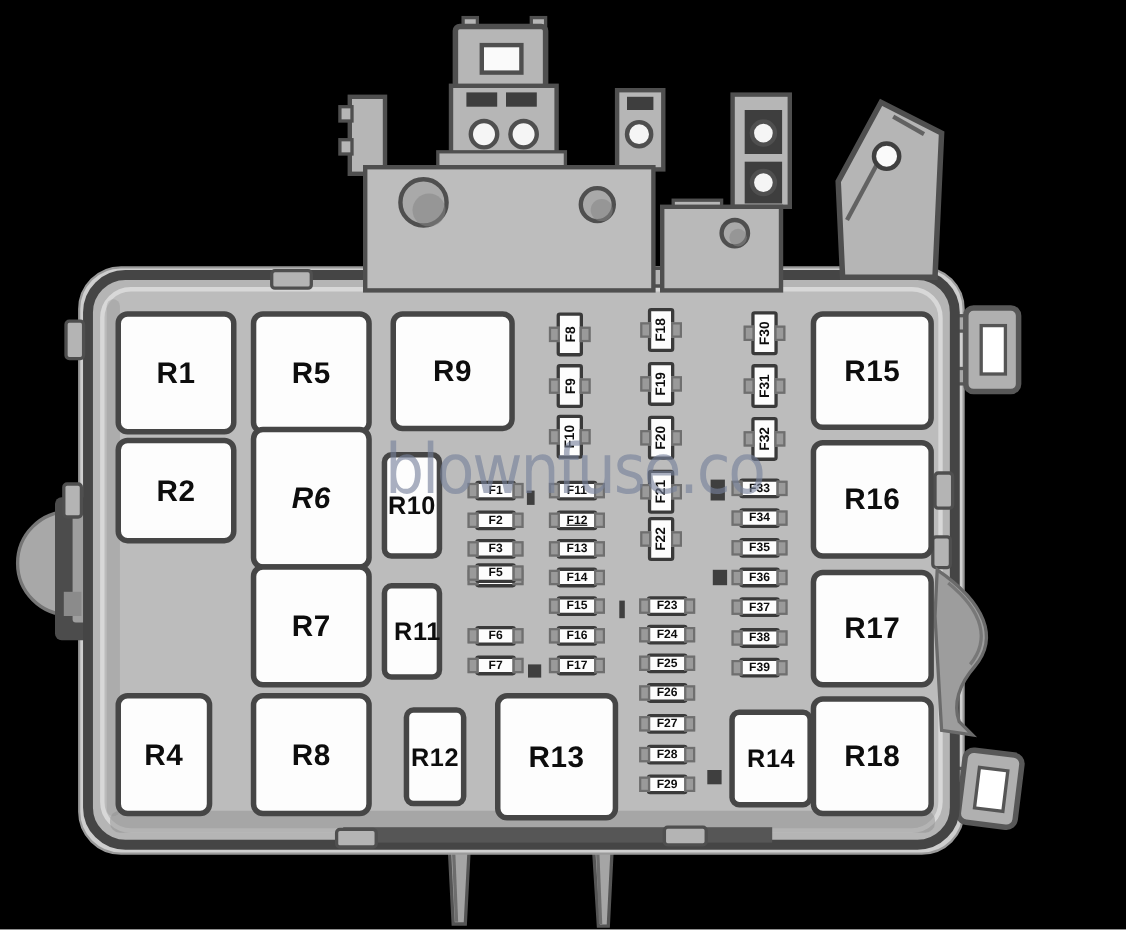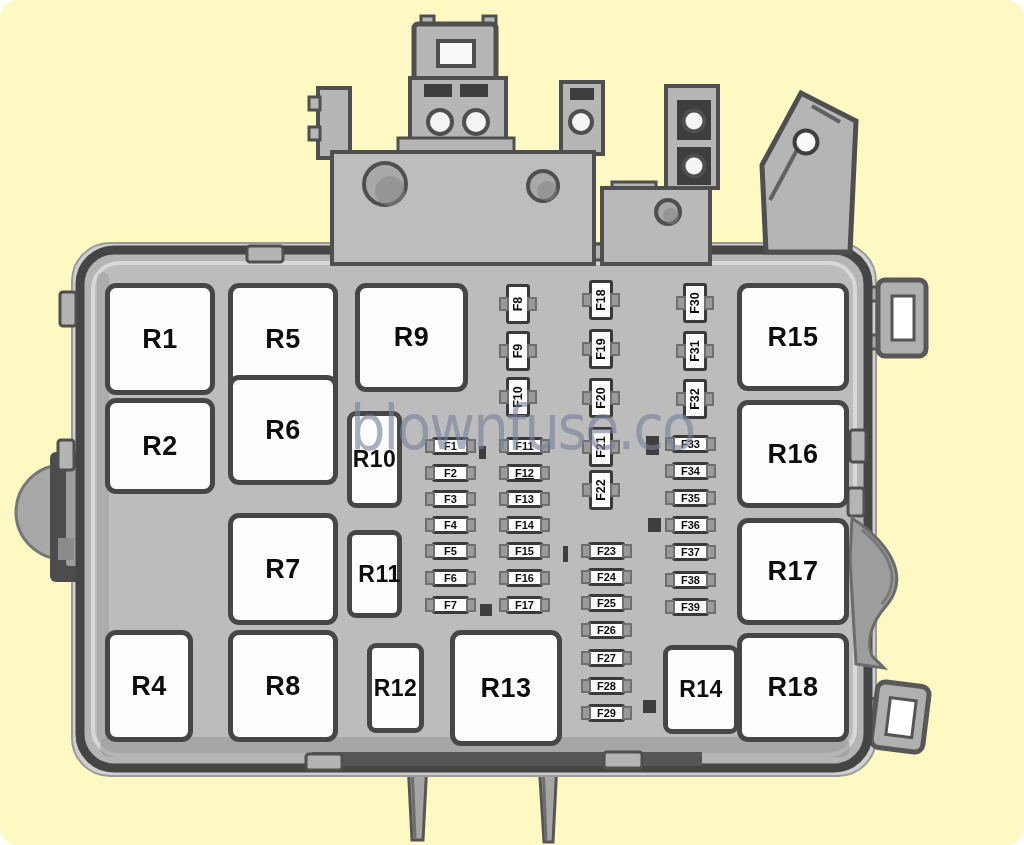--- a/index.html
+++ b/index.html
@@ -1,17 +1,17 @@
 <!DOCTYPE html>
 <html><head>
 <meta charset="utf-8">
 <style>
   * { margin:0; padding:0; box-sizing:border-box; }
   html,body { background:#ffffff; font-family:"Liberation Sans", sans-serif; }
-  #stage { position:relative; width:1024px; height:845px; background:#fef9c3; overflow:hidden;border-radius:18px; }
+  #stage { position:relative; width:1024px; height:845px; background:#000000; overflow:hidden; }
   #housing-svg { position:absolute; left:0; top:0; }
   #overlay { position:absolute; left:0; top:0; width:1024px; height:845px; }
 
   .relay {
     position:absolute; background:#fdfdfd; border:5px solid #464646; border-radius:11px;
     display:flex; align-items:center; justify-content:center;
     font-weight:bold; color:#0d0d0d; letter-spacing:0.5px;
   }
   .relay.lg { font-size:27px; }
   .relay.sm { font-size:23px; border-radius:9px; }
@@ -145,39 +145,39 @@
       <rect x="646" y="436" width="13" height="19"></rect>
       <rect x="648" y="518" width="13" height="14"></rect>
       <rect x="643" y="700" width="13" height="13"></rect>
     </g>
   </svg>
 
   <div id="overlay">
       <div class="relay lg" style="left: 105px; top: 283px; width: 110px; height: 112px;">R1</div>
       <div class="relay lg" style="left: 228px; top: 283px; width: 110px; height: 112px;">R5</div>
       <div class="relay lg" style="left: 105px; top: 398px; width: 110px; height: 96px;">R2</div>
-      <div class="relay lg" style="left: 228px; top: 375px; width: 110px; height: 110px;">R6</div>
+      <div class="relay lg" style="left: 228px; top: 388px; width: 110px; height: 130px; font-style: italic;">R6</div>
       <div class="relay lg" style="left: 228px; top: 513px; width: 110px; height: 112px;">R7</div>
       <div class="relay lg" style="left: 105px; top: 630px; width: 88px; height: 112px;">R4</div>
       <div class="relay lg" style="left: 228px; top: 630px; width: 110px; height: 112px;">R8</div>
       <div class="relay lg" style="left: 355px; top: 283px; width: 113px; height: 109px;">R9</div>
       <div class="relay sm" style="left: 347px; top: 411px; width: 55px; height: 97px;">R10</div>
       <div class="relay sm" style="left: 347px; top: 530px; width: 55px; height: 88px; padding-left: 10px;">R11</div>
       <div class="relay sm" style="left: 367px; top: 643px; width: 57px; height: 90px;">R12</div>
       <div class="relay lg" style="left: 450px; top: 630px; width: 112px; height: 116px;">R13</div>
       <div class="relay sm" style="left: 663px; top: 645px; width: 76px; height: 89px;">R14</div>
       <div class="relay lg" style="left: 737px; top: 283px; width: 112px; height: 108px;">R15</div>
       <div class="relay lg" style="left: 737px; top: 400px; width: 112px; height: 108px;">R16</div>
       <div class="relay lg" style="left: 737px; top: 518px; width: 112px; height: 107px;">R17</div>
       <div class="relay lg" style="left: 737px; top: 633px; width: 112px; height: 109px;">R18</div>
       <div class="fuse fuse-h" style="left: 432px; top: 437px;">F1</div>
       <div class="fuse fuse-h" style="left: 432px; top: 464px;">F2</div>
       <div class="fuse fuse-h" style="left: 432px; top: 490px;">F3</div>
       <div class="fuse fuse-h" style="left: 432px; top: 516px;">F4</div>
-      <div class="fuse fuse-h" style="left: 432px; top: 542px;">F5</div>
+      <div class="fuse fuse-h" style="left: 432px; top: 512px;">F5</div>
       <div class="fuse fuse-h" style="left: 432px; top: 569px;">F6</div>
       <div class="fuse fuse-h" style="left: 432px; top: 596px;">F7</div>
       <div class="fuse fuse-h" style="left: 506px; top: 437px;">F11</div>
       <div class="fuse fuse-h" style="left: 506px; top: 464px; text-decoration: underline;">F12</div>
       <div class="fuse fuse-h" style="left: 506px; top: 490px;">F13</div>
       <div class="fuse fuse-h" style="left: 506px; top: 516px;">F14</div>
       <div class="fuse fuse-h" style="left: 506px; top: 542px;">F15</div>
       <div class="fuse fuse-h" style="left: 506px; top: 569px;">F16</div>
       <div class="fuse fuse-h" style="left: 506px; top: 596px;">F17</div>
       <div class="fuse fuse-h" style="left: 588px; top: 542px;">F23</div>

